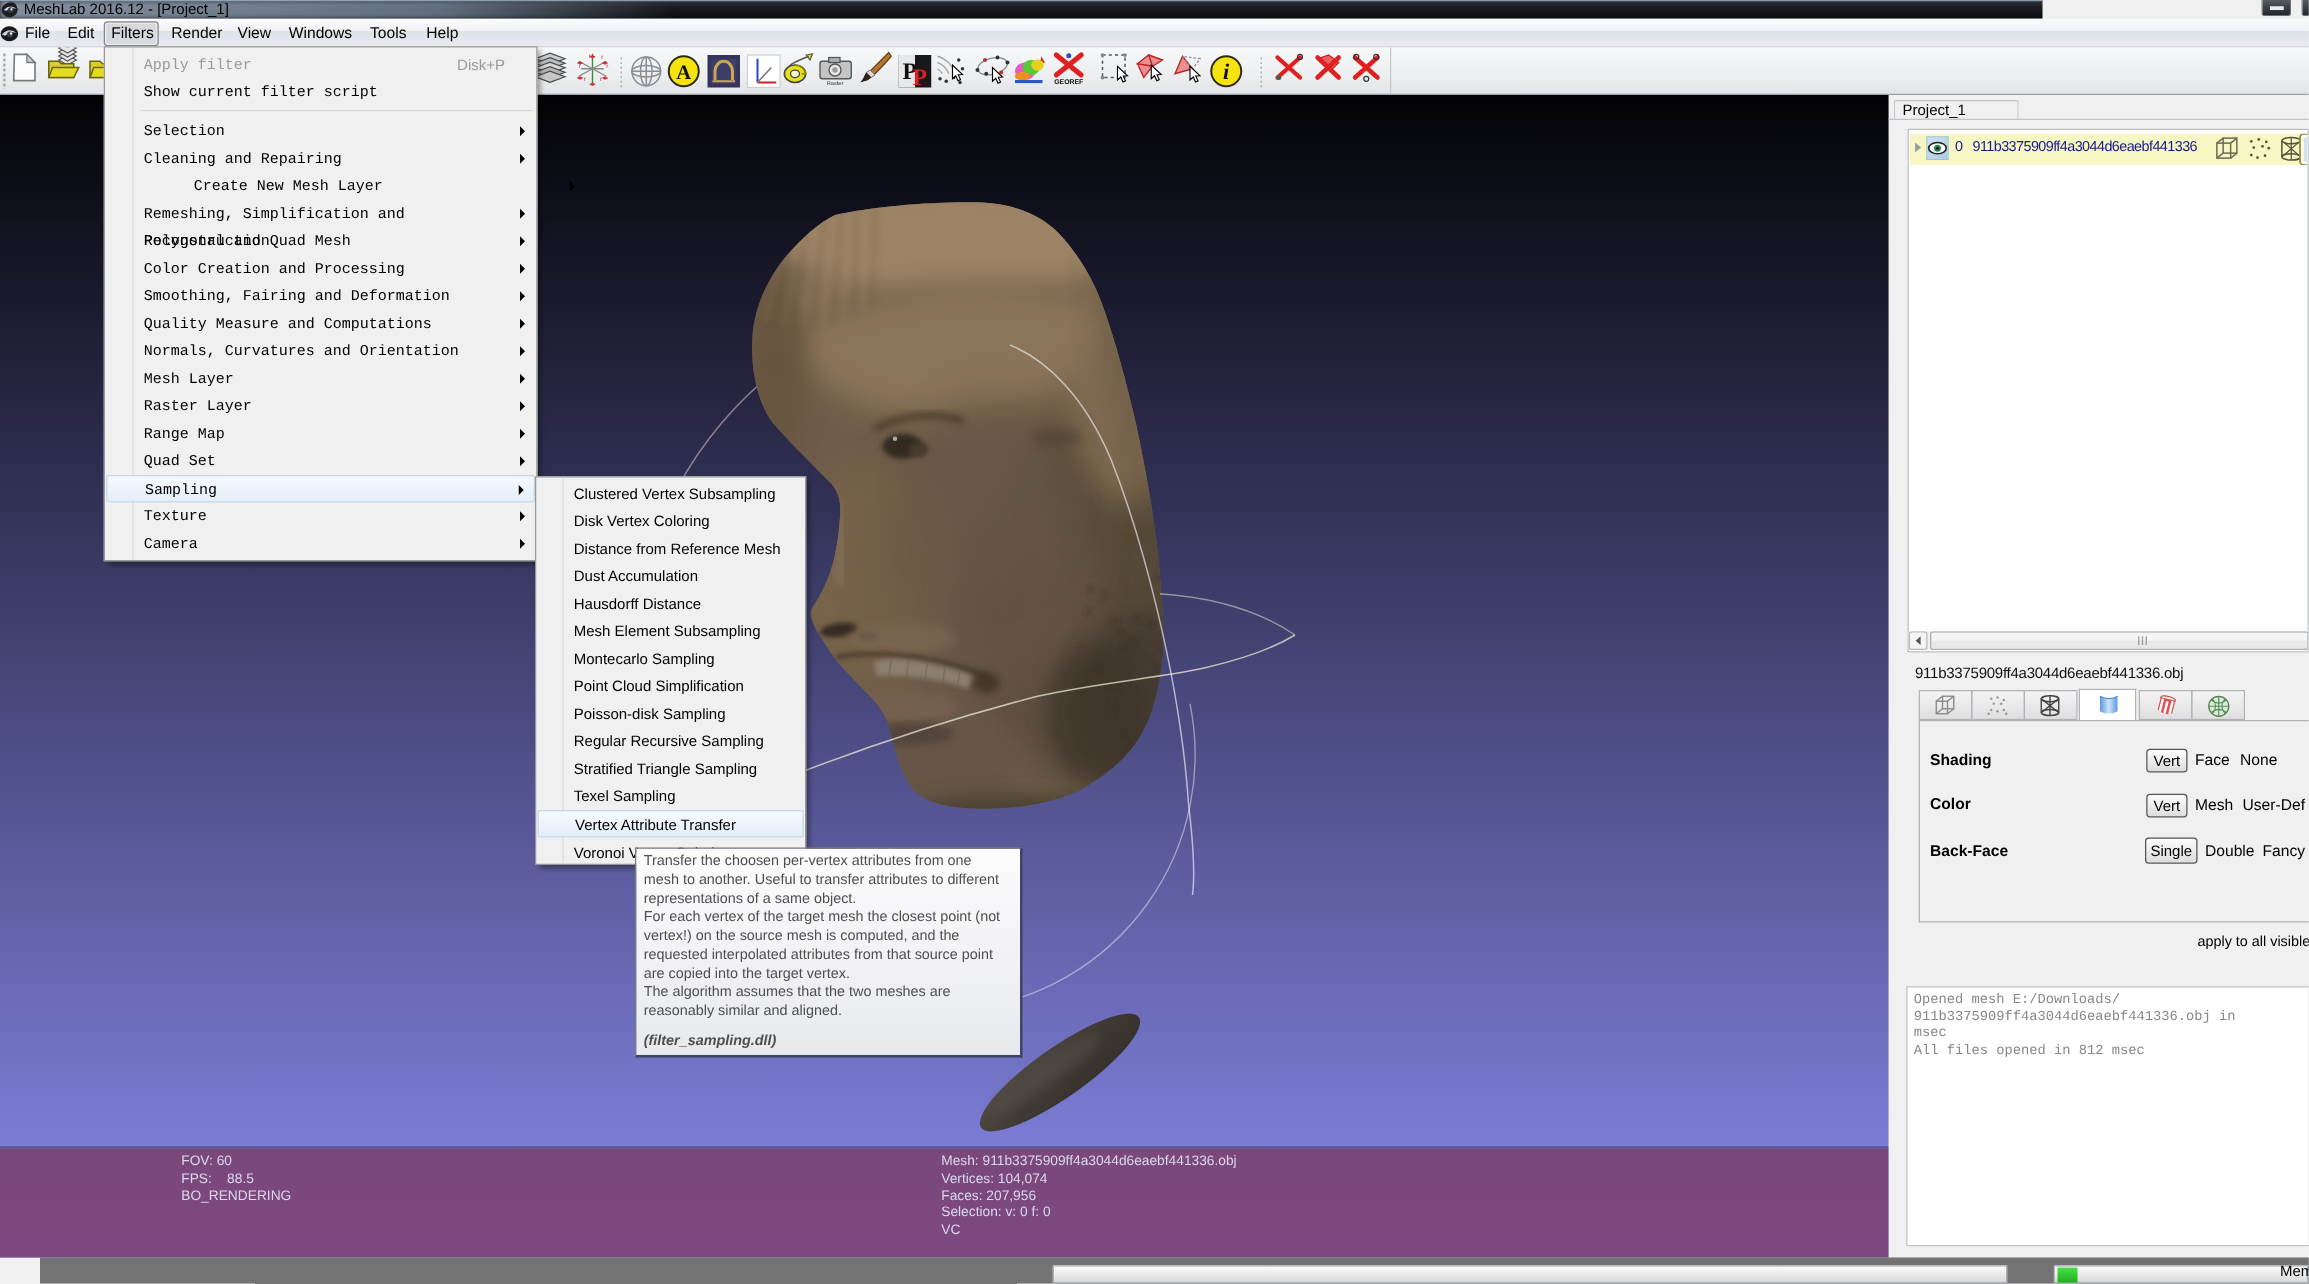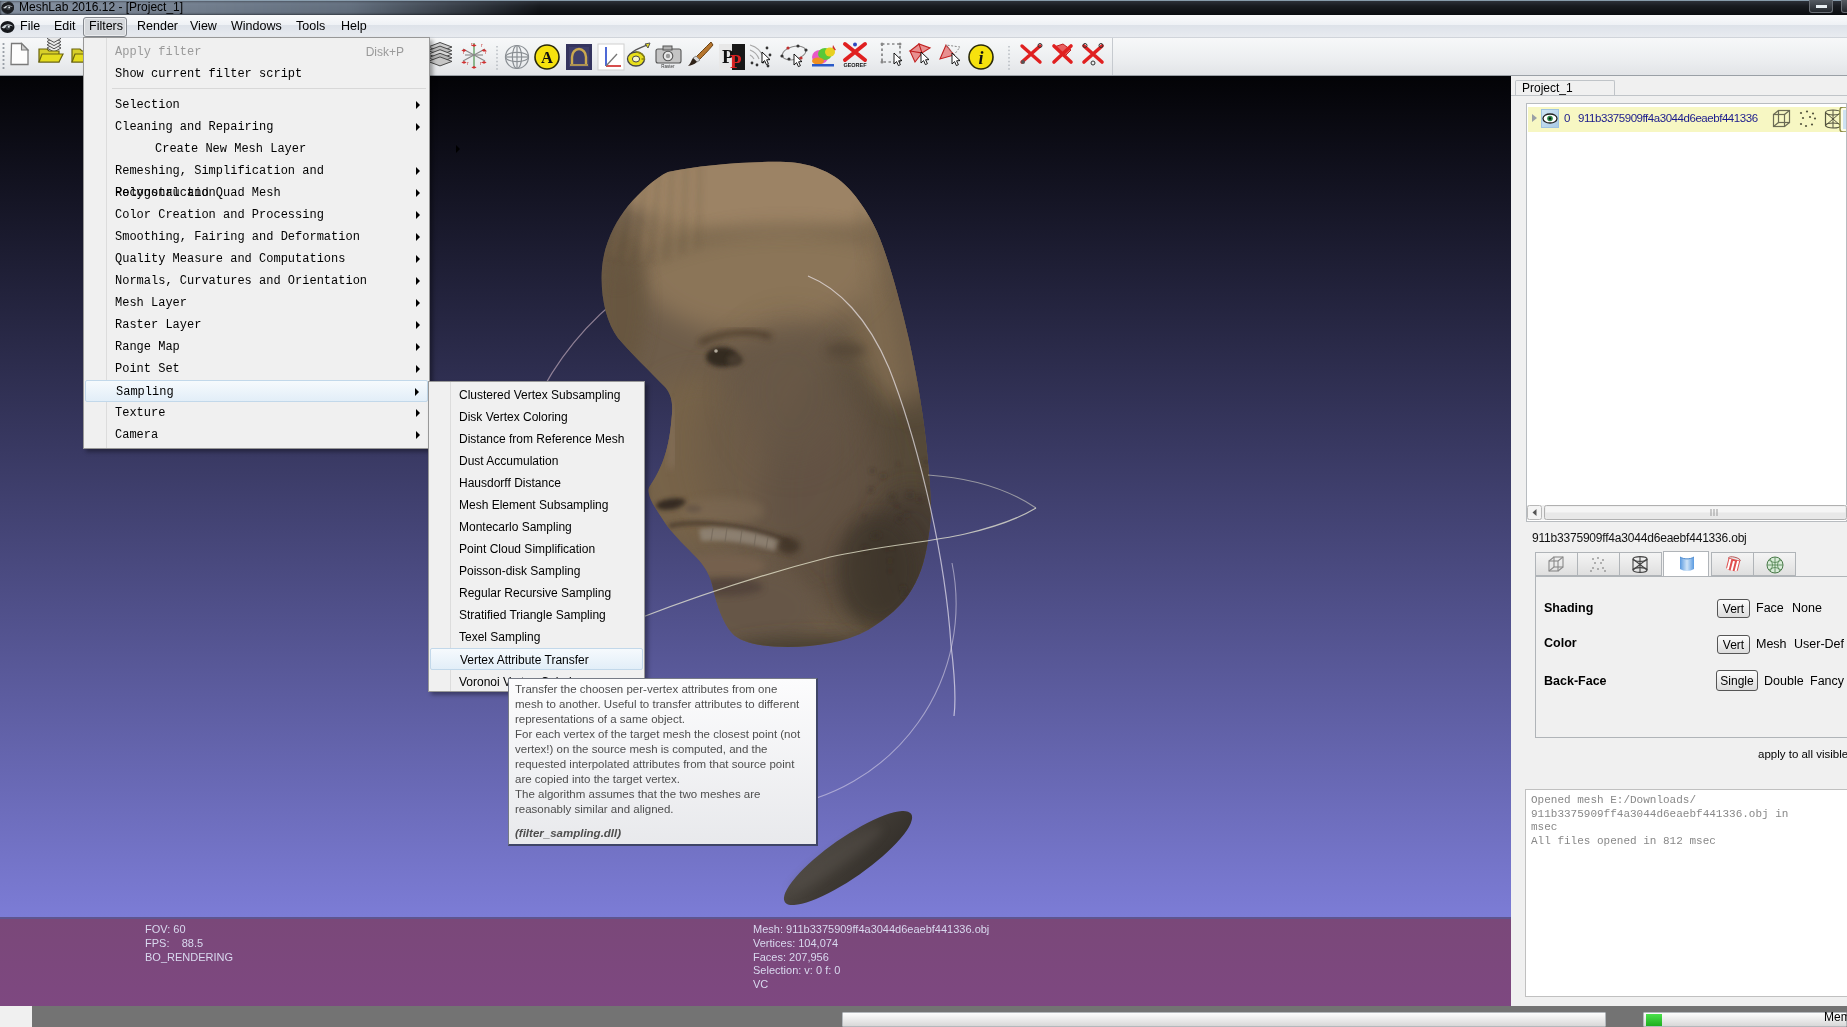--- a/index.html
+++ b/index.html
@@ -2,21 +2,21 @@
 <html><head>
 <meta charset="utf-8">
 <style>
 * { margin:0; padding:0; box-sizing:border-box; }
 html,body { width:1847px; height:1027px; overflow:hidden; background:#f0f0f0;
   font-family:"Liberation Sans", sans-serif; }
 #stage { position:absolute; left:0; top:0; width:1847px; height:1027px; overflow:hidden; }
 .abs { position:absolute; }
 
 
-#titlebar { left:0; top:0; width:1847px; height:15px;
+#titlebar { left:0; top:0; width:1634px; height:15px;
   background:linear-gradient(to bottom,#30343c 0%,#181b20 40%,#0b0d10 100%); }
 #titlebar .topline { position:absolute; left:0; top:0; width:100%; height:1px; background:#9eb6c8; opacity:.8; }
 #titleglow { position:absolute; left:0px; top:1px; width:540px; height:14px;
   background:linear-gradient(to right, rgba(170,185,205,0.75), rgba(150,168,190,0.6) 65%, rgba(60,70,85,0));
   filter:blur(1.5px); }
 #titletext { position:absolute; left:19px; top:0px; font-size:12px; color:#000; line-height:15px; }
 #tico { position:absolute; left:3px; top:1px; width:13px; height:13px; border-radius:50%;
   background:radial-gradient(circle at 35% 35%, #cfd8df 0 18%, #4a5258 40%, #14181c 75%); }
 .wbtn { position:absolute; top:0; height:13px; border:1px solid #6a6f76; border-top:none;
   background:linear-gradient(to bottom,#555b63,#23272c); border-radius:0 0 3px 3px; }
@@ -659,21 +659,21 @@
       </div>
     <div class="mrow" style="top:276px;">
         <span class="lab">Raster Layer</span>
         <span class="arr"></span>
       </div>
     <div class="mrow" style="top:298px;">
         <span class="lab">Range Map</span>
         <span class="arr"></span>
       </div>
     <div class="mrow" style="top:320px;">
-        <span class="lab">Point Set</span>
+        <span class="lab">Quad Set</span>
         <span class="arr"></span>
       </div>
     <div class="mrow hl" style="top:342px;">
         <span class="lab">Sampling</span>
         <span class="arr"></span>
       </div>
     <div class="mrow" style="top:364px;">
         <span class="lab">Texture</span>
         <span class="arr"></span>
       </div>

